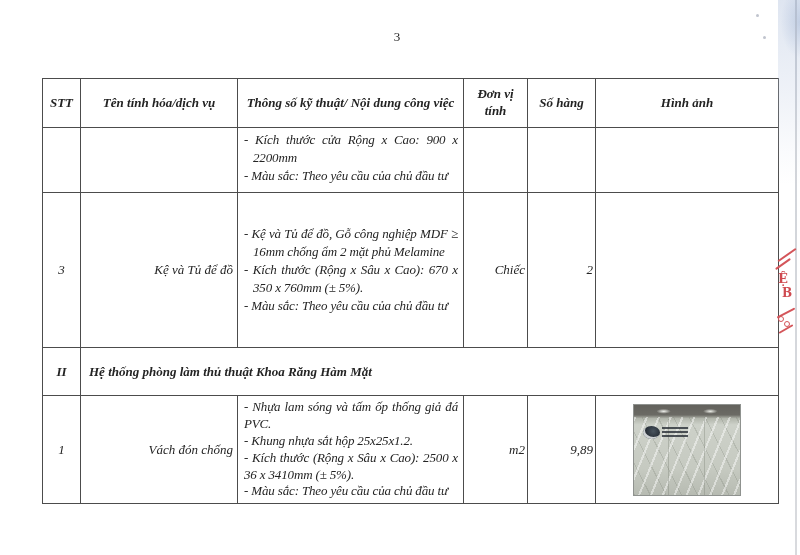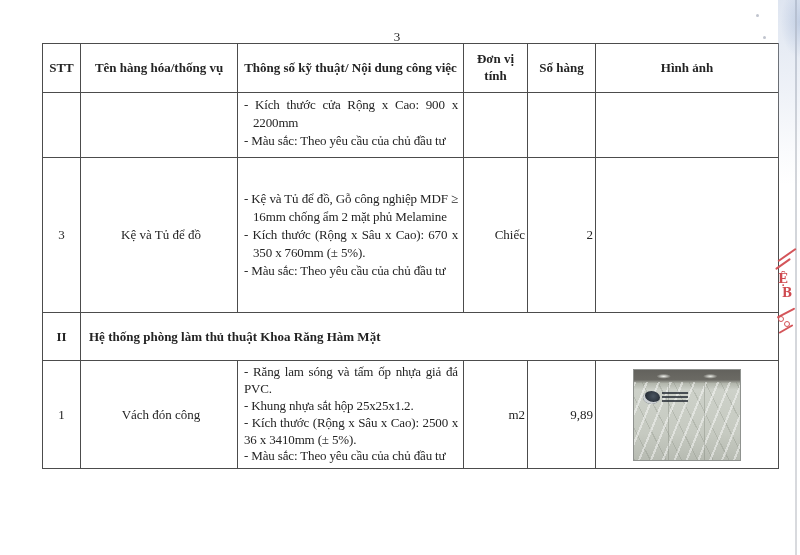--- a/index.html
+++ b/index.html
@@ -3,27 +3,27 @@
 <meta charset="utf-8">
 <style>
   html,body { margin:0; padding:0; }
   body {
     width:800px; height:555px; background:#ffffff; position:relative; overflow:hidden;
     font-family:"Liberation Serif","DejaVu Serif",serif; color:#242424;
   }
   .page-number { position:absolute; top:29px; left:0; width:794px; text-align:center; font-size:13px; }
 
   table.items {
-    position:absolute; left:42px; top:43px; width:736px;
-    border-collapse:collapse; table-layout:fixed;
+    position:absolute; left:42px; top:78px; width:736px;
+    border-collapse:collapse; table-layout:fixed;font-style:italic;
   }
   td, th { border:1px solid #4c4c4c; font-size:13px; vertical-align:middle; overflow:hidden; }
   th { font-weight:bold; text-align:center; line-height:1.3; padding:3px 2px; }
   td.stt { text-align:center; padding:2px; }
-  td.name { text-align:center; padding:2px 4px 2px 8px; }
+  td.name { text-align:right; padding:2px 4px 2px 8px; }
   td.spec { text-align:justify; padding:3px 5px 3px 6px; line-height:1.4; letter-spacing:-0.15px; }
   td.spec.vtop { vertical-align:top; }
   td.spec .line { padding-left:9px; text-indent:-9px; }
   td.spec.noindent { line-height:1.3; }
   td.spec.noindent .line { padding-left:0; text-indent:0; }
   td.unit, td.qty { text-align:right; padding:2px; }
   td.section-title { font-weight:bold; padding:2px 4px 2px 8px; }
   td.stt.b { font-weight:bold; }
   td.img-cell { padding:2px; }
 
@@ -85,21 +85,21 @@
     <col style="width:38px">
       <col style="width:157px">
       <col style="width:226px">
     <col style="width:64px">
       <col style="width:68px">
       <col style="width:183px">
   </colgroup>
   <thead>
     <tr style="height:49px">
       <th>STT</th>
-      <th>Tên hàng hóa/thống vụ</th>
+      <th>Tên tính hóa/dịch vụ</th>
       <th>Thông số kỹ thuật/ Nội dung công việc</th>
       <th>Đơn vị tính</th>
       <th>Số hàng</th>
       <th>Hình ảnh</th>
     </tr>
   </thead>
   <tbody>
     <tr style="height:65px">
       <td class="stt"></td>
       <td class="name"></td>
@@ -122,23 +122,23 @@
       <td class="unit">Chiếc</td>
       <td class="qty">2</td>
       <td class="img-cell"></td>
     </tr>
     <tr style="height:48px">
       <td class="stt b">II</td>
       <td class="section-title" colspan="5">Hệ thống phòng làm thủ thuật Khoa Răng Hàm Mặt</td>
     </tr>
     <tr style="height:103px">
       <td class="stt">1</td>
-      <td class="name">Vách đón công</td>
+      <td class="name">Vách đón chống</td>
       <td class="spec noindent">
-        <div class="line">- Răng lam sóng và tấm ốp nhựa giả đá PVC.</div>
+        <div class="line">- Nhựa lam sóng và tấm ốp thống giả đá PVC.</div>
         <div class="line">- Khung nhựa sắt hộp 25x25x1.2.</div>
         <div class="line">- Kích thước (Rộng x Sâu x Cao): 2500 x 36 x 3410mm (± 5%).</div>
         <div class="line">- Màu sắc: Theo yêu cầu của chủ đầu tư</div>
       </td>
       <td class="unit">m2</td>
       <td class="qty">9,89</td>
       <td class="img-cell">
         <div class="photo">
           <div class="streaks"></div>
           <div class="seam" style="left:34px"></div>

